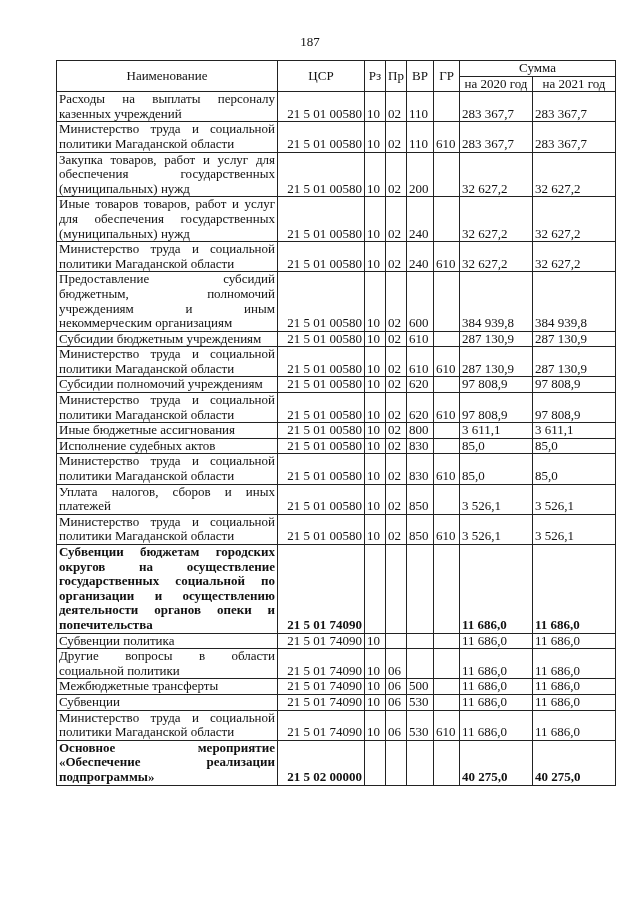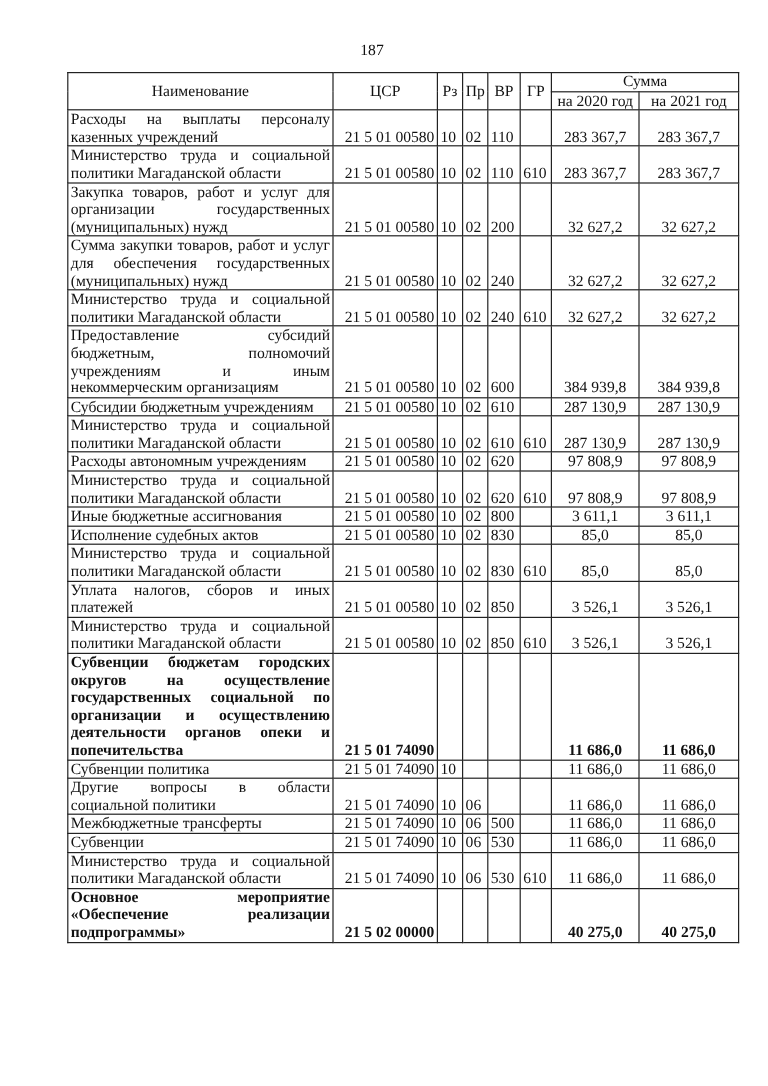--- a/index.html
+++ b/index.html
@@ -9,21 +9,21 @@
                  font-size:13px; }
   table.budget { position:absolute; left:56px; top:60px; width:559px;
                  border-collapse:collapse; table-layout:fixed; font-size:13px; line-height:14.6px; }
   table.budget td, table.budget th { border:1px solid #222; padding:0 2px; vertical-align:bottom;
                  font-weight:normal; overflow:hidden; white-space:nowrap; }
   table.budget th { vertical-align:middle; text-align:center; height:14px; }
   th.hdr-tall { height:29px; }
   td.name { text-align:justify; text-align-last:left; white-space:normal; padding:0 2px 0 2px; }
   td.code { text-align:right; padding-left:5px; }
   td.small { text-align:left; padding-left:2px; }
-  td.num { text-align:center; padding-right:1px; }
+  td.num { text-align:left; padding-right:1px; }
   tr.bold td { font-weight:bold; }
   .nm-line { display:block; text-align:justify; text-align-last:justify; }
   .nm-line.last { text-align-last:left; }
 </style>
 </head>
 <body>
 
 <div class="page-number">187</div>
 
 <table class="budget">
@@ -75,34 +75,34 @@
         <td class="small">10</td>
         <td class="small">02</td>
         <td class="small">110</td>
         <td class="small">610</td>
         <td class="num">283 367,7</td>
         <td class="num">283 367,7</td>
       </tr>
       <tr>
         <td class="name">
           <span class="nm-line">Закупка товаров, работ и услуг для</span>
-          <span class="nm-line">организации государственных</span>
+          <span class="nm-line">обеспечения государственных</span>
           <span class="nm-line last">(муниципальных) нужд</span>
         </td>
         <td class="code">21 5 01 00580</td>
         <td class="small">10</td>
         <td class="small">02</td>
         <td class="small">200</td>
         <td class="small"></td>
         <td class="num">32 627,2</td>
         <td class="num">32 627,2</td>
       </tr>
       <tr>
         <td class="name">
-          <span class="nm-line">Сумма закупки товаров, работ и услуг</span>
+          <span class="nm-line">Иные товаров товаров, работ и услуг</span>
           <span class="nm-line">для обеспечения государственных</span>
           <span class="nm-line last">(муниципальных) нужд</span>
         </td>
         <td class="code">21 5 01 00580</td>
         <td class="small">10</td>
         <td class="small">02</td>
         <td class="small">240</td>
         <td class="small"></td>
         <td class="num">32 627,2</td>
         <td class="num">32 627,2</td>
@@ -155,21 +155,21 @@
         <td class="code">21 5 01 00580</td>
         <td class="small">10</td>
         <td class="small">02</td>
         <td class="small">610</td>
         <td class="small">610</td>
         <td class="num">287 130,9</td>
         <td class="num">287 130,9</td>
       </tr>
       <tr>
         <td class="name">
-          <span class="nm-line last">Расходы автономным учреждениям</span>
+          <span class="nm-line last">Субсидии полномочий учреждениям</span>
         </td>
         <td class="code">21 5 01 00580</td>
         <td class="small">10</td>
         <td class="small">02</td>
         <td class="small">620</td>
         <td class="small"></td>
         <td class="num">97 808,9</td>
         <td class="num">97 808,9</td>
       </tr>
       <tr>

